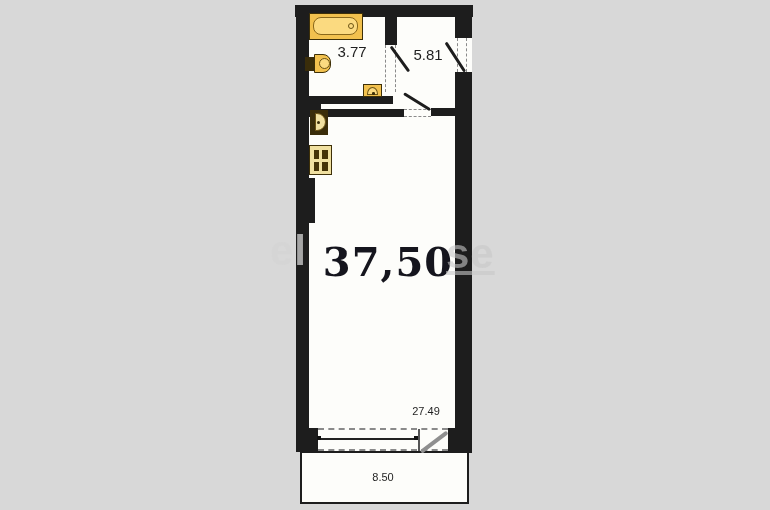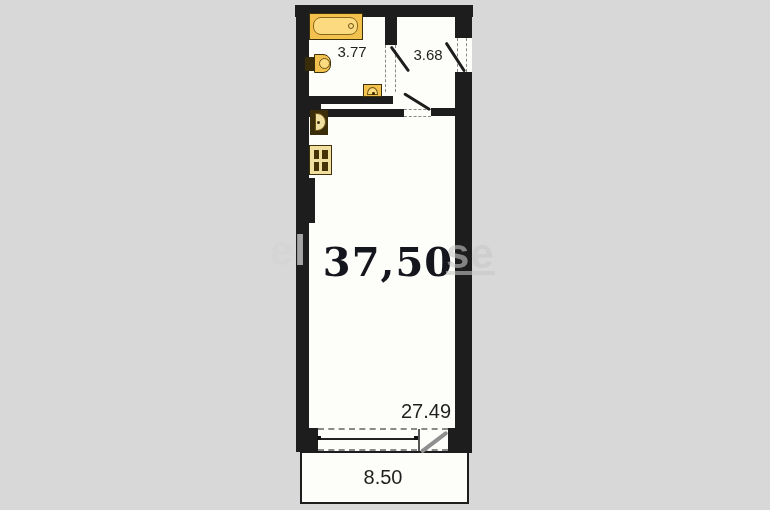--- a/index.html
+++ b/index.html
@@ -21,21 +21,21 @@
     position:absolute;height:4px;background:var(--door-gray,#8f8f8f);
     transform-origin:0 50%;border-radius:2px;z-index:6;
   }
   .dash-v{border-left:1.5px dashed var(--dash,#8a8a8a);border-right:1.5px dashed var(--dash,#8a8a8a);box-sizing:border-box;z-index:5;}
   .dash-h{border-top:1.5px dashed var(--dash,#8a8a8a);border-bottom:1.5px dashed var(--dash,#8a8a8a);box-sizing:border-box;z-index:5;}
   .dashline-h{border-top:2px dashed var(--dash,#8a8a8a);height:0;z-index:5;}
   .room-label{
     position:absolute;transform:translate(-50%,-50%);
     font-size:15px;color:var(--text,#1f1f1f);white-space:nowrap;z-index:8;
   }
-  .room-label.md{font-size:20px;}
+  .room-label.md{font-size:11px;}
   .main-label{
     position:absolute;transform:translate(-50%,-50%);
     font-family:"DejaVu Serif",serif;font-weight:bold;font-size:40px;
     color:#15151d;letter-spacing:1px;z-index:8;white-space:nowrap;
   }
   .wm{
     position:absolute;font-weight:bold;font-size:42px;letter-spacing:1px;
     color:rgba(212,212,212,0.75);z-index:9;line-height:1;user-select:none;
   }
   
@@ -141,21 +141,21 @@
   </div>
 
   <div class="fx stove" style="left:309px;top:145px;width:23px;height:30px;">
     <div class="burner"></div>
     <div class="burner"></div>
     <div class="burner"></div>
     <div class="burner"></div>
   </div>
 
   <div class="room-label" style="left:352px;top:51px;">3.77</div>
-  <div class="room-label" style="left:428px;top:54px;">3.68</div>
+  <div class="room-label" style="left:428px;top:54px;">5.81</div>
   <div class="main-label" style="left:388px;top:261px;">37,50</div>
   <div class="room-label md" style="left:426px;top:411px;">27.49</div>
   <div class="room-label md" style="left:383px;top:477px;">8.50</div>
 
   <div class="wm" style="left:270px;top:230px;">el</div>
   <div class="wm" style="left:446px;top:233px;color:rgba(200,200,200,0.6);text-decoration:underline;">se</div>
 
 </div>
 
 </body></html>

